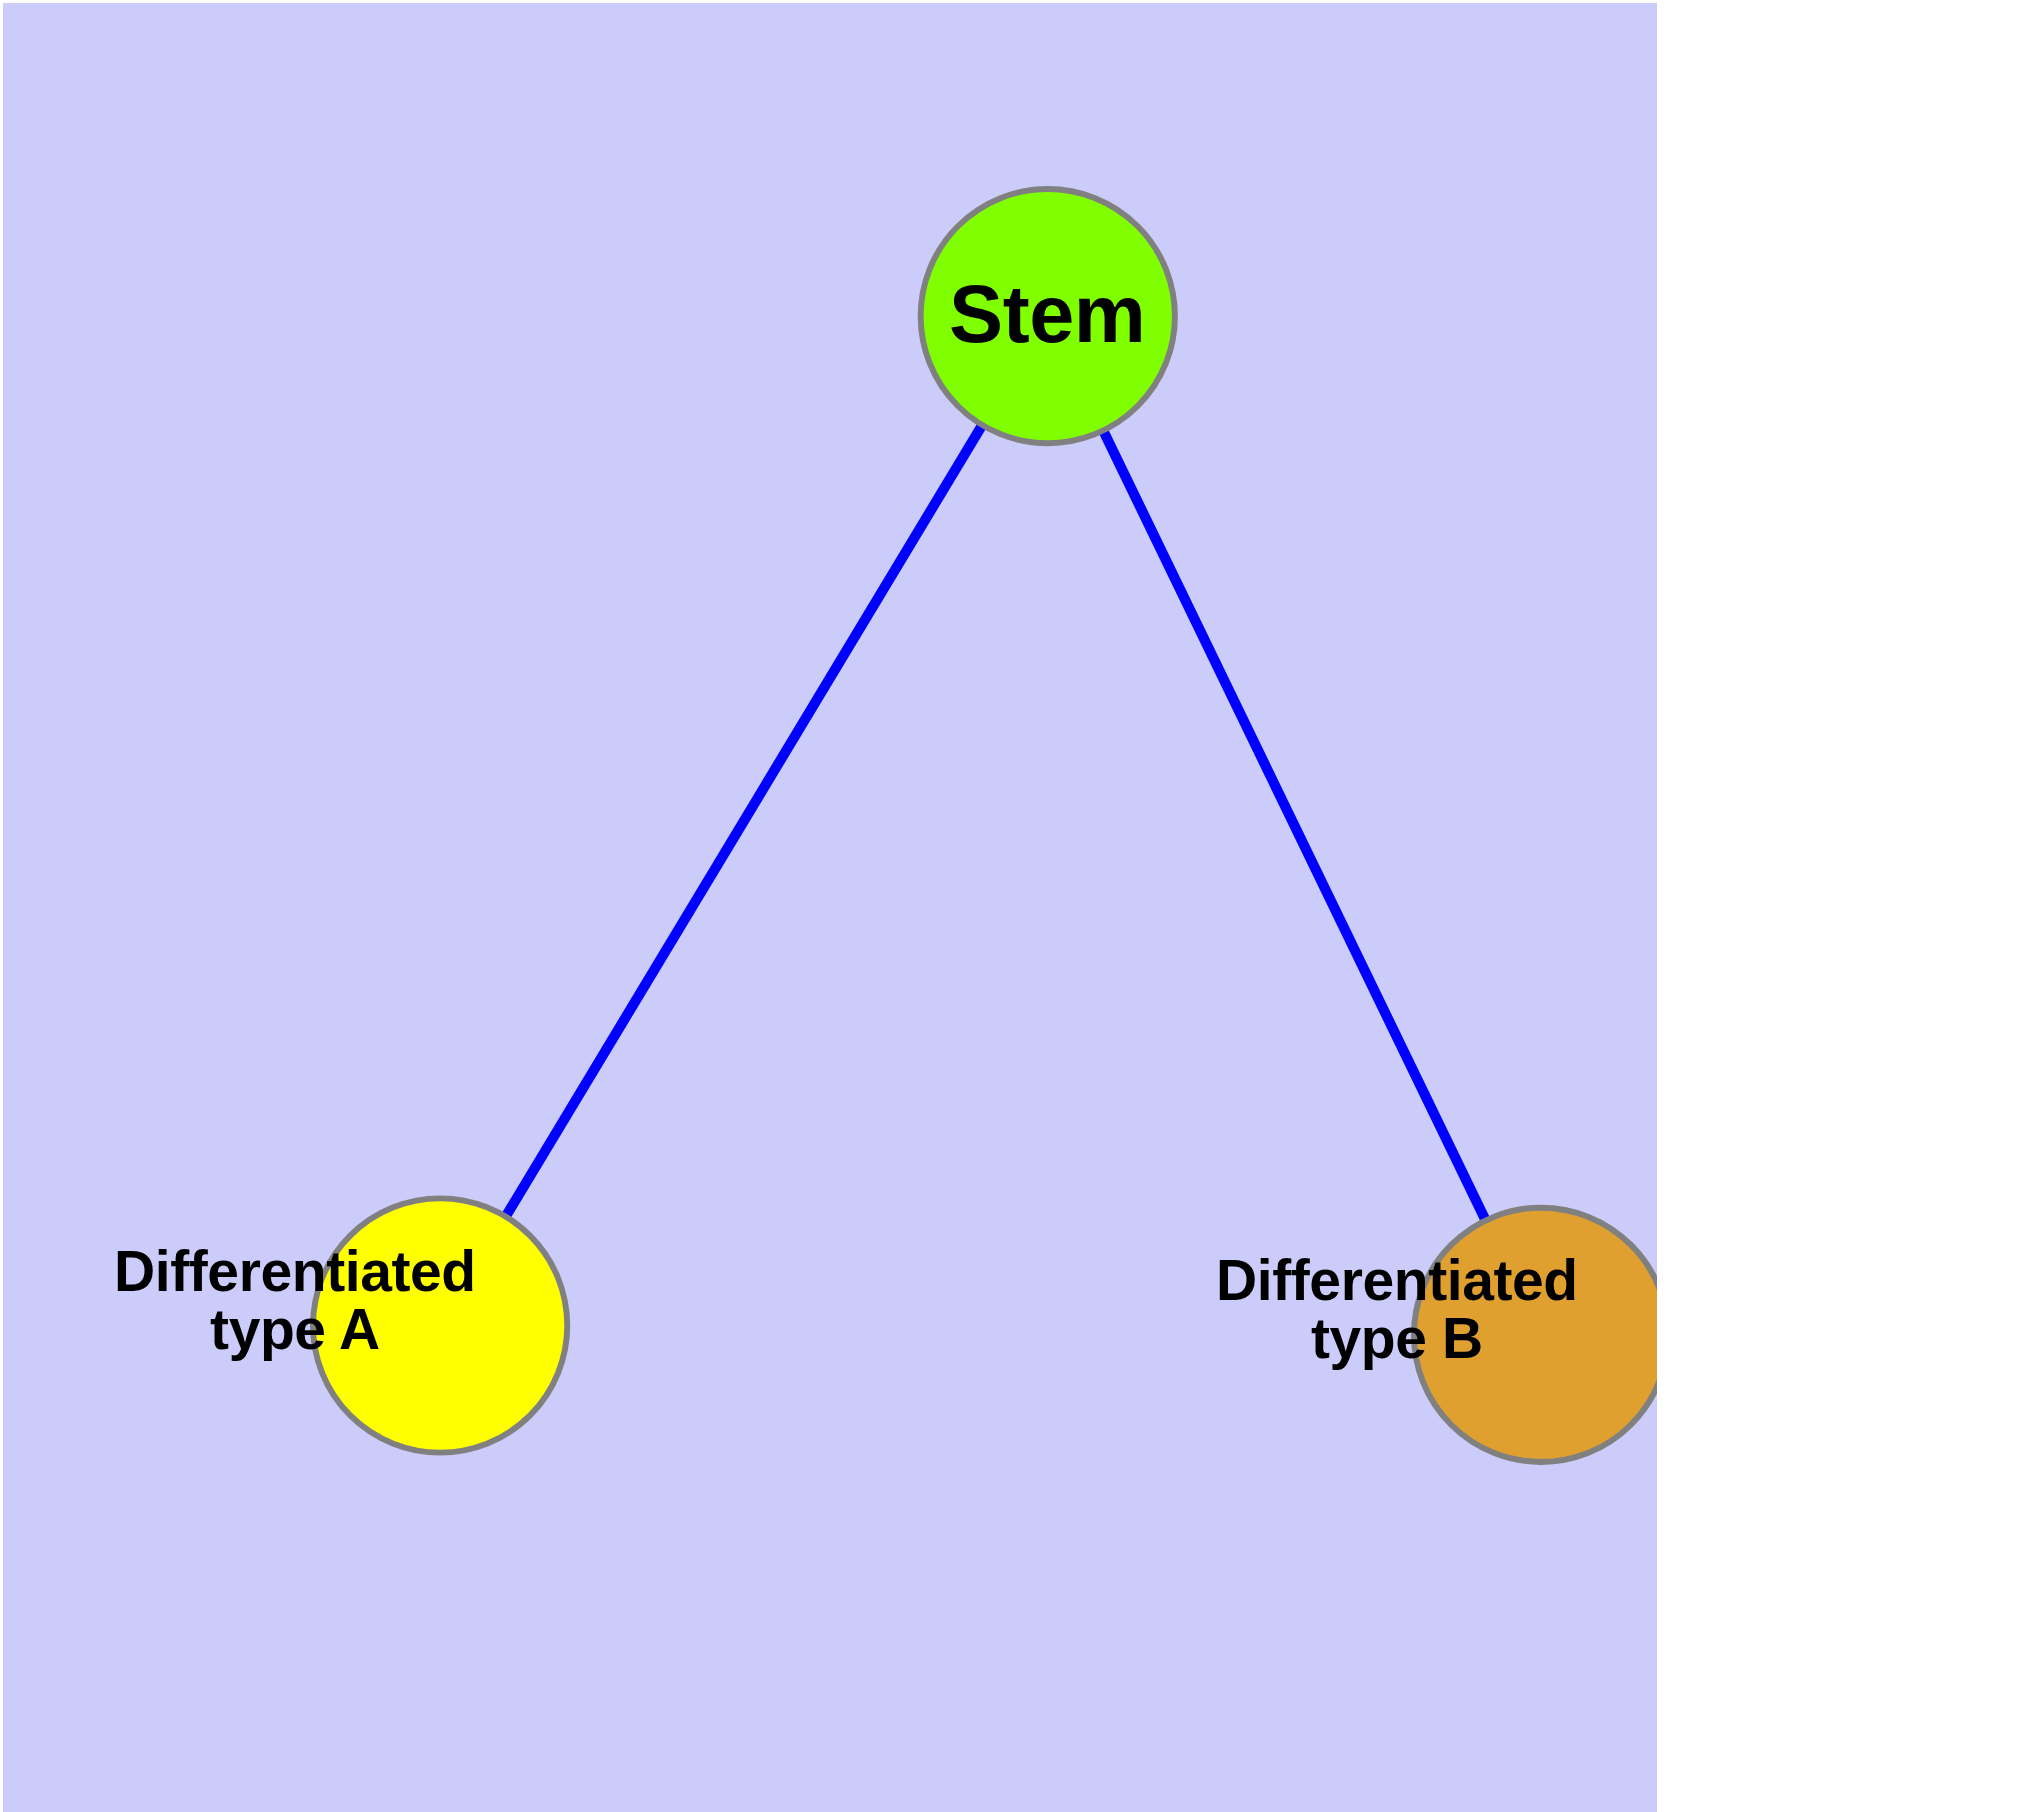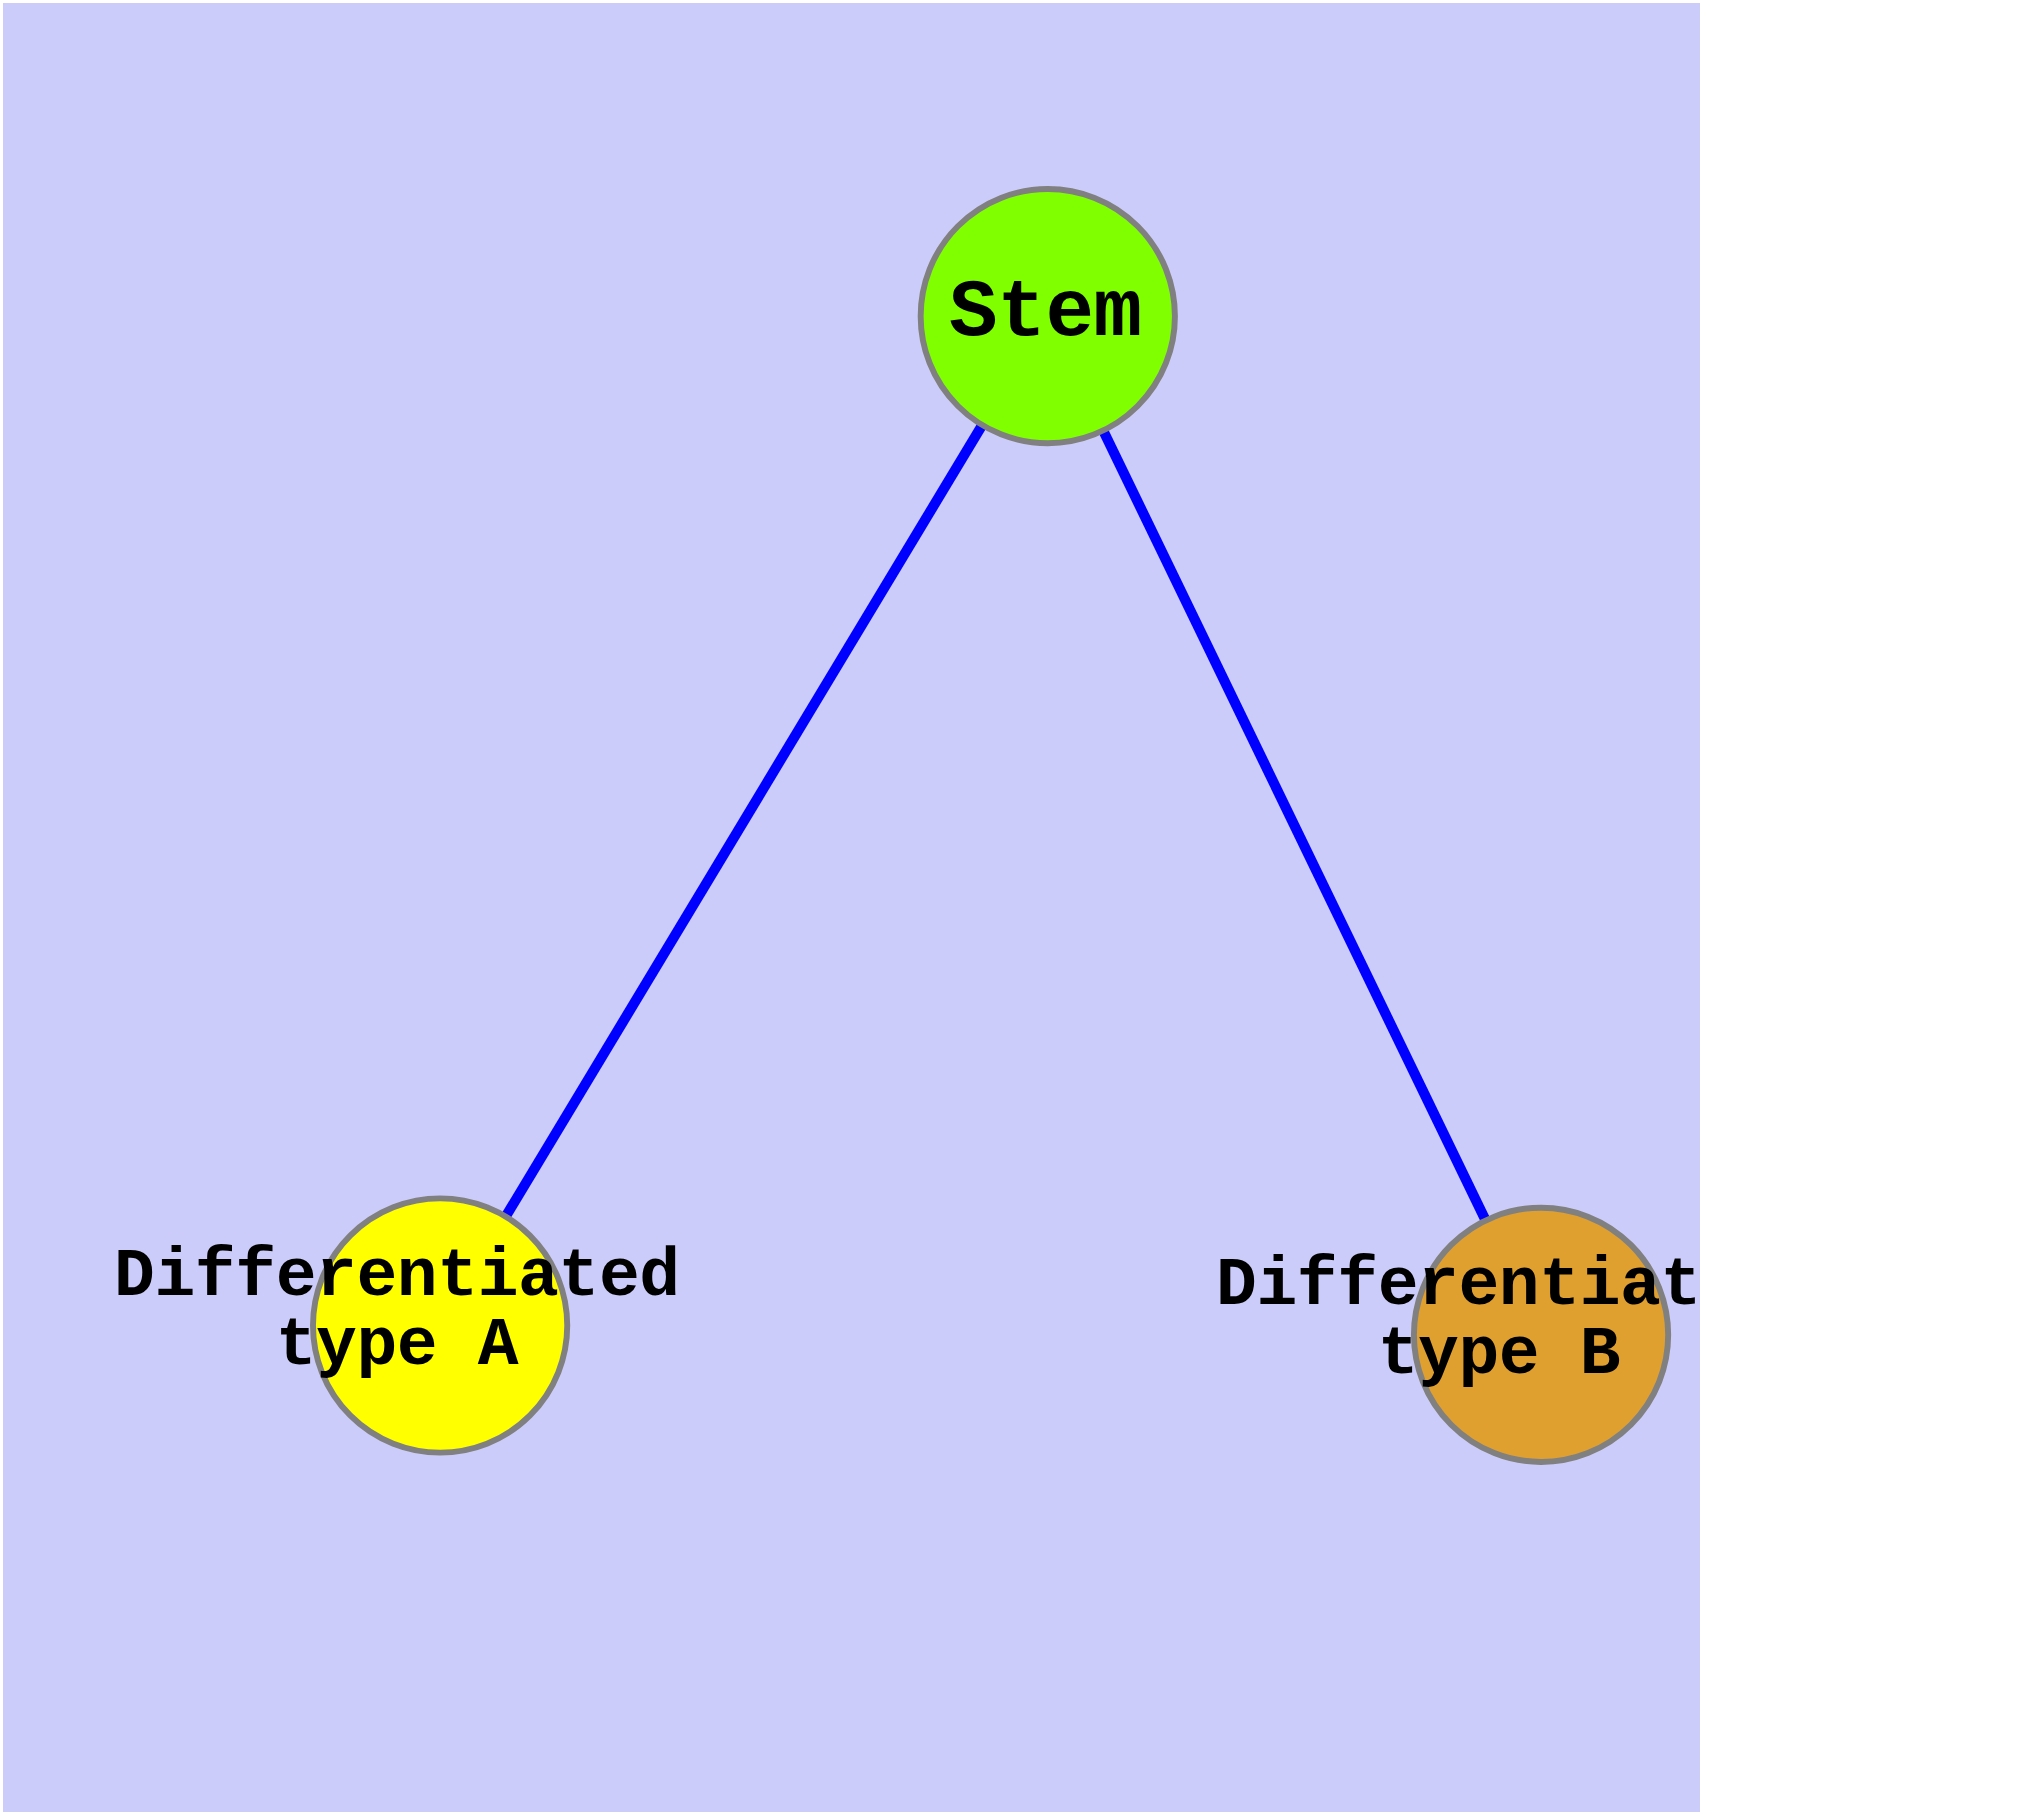--- a/index.html
+++ b/index.html
@@ -7,22 +7,21 @@
     margin: 0;
     padding: 0;
     background: #ffffff;
   }
   #canvas {
     position: relative;
     width: 1657px;
     height: 1812px;
     background: #ffffff;
     overflow: hidden;
-    font-family: Liberation Mono, monospace;
-    padding-left: 43px;
+    font-family: Liberation Sans, sans-serif;
   }
   #plot-area {
     position: absolute;
     left: 3.4px;
     top: 3.4px;
     width: 2017px;
     height: 1809px;
     background: #ccccfa;
   }
   #graph-svg {
@@ -40,21 +39,21 @@
     font-weight: bold;
     line-height: 1.02;
     white-space: pre-line;
     pointer-events: none;
     letter-spacing: -0.4px;
   }
   .node-label.single {
     font-size: 81px;
   }
   .node-label.multi {
-    font-size: 68px;
+    font-size: 57px;
   }
 </style>
 </head>
 <body>
 
 <div id="canvas">
   <div id="plot-area" style="background: rgb(204, 204, 250);"></div>
 
   <svg id="graph-svg" viewBox="0 0 2384 2138">
     <g id="edge-layer">

